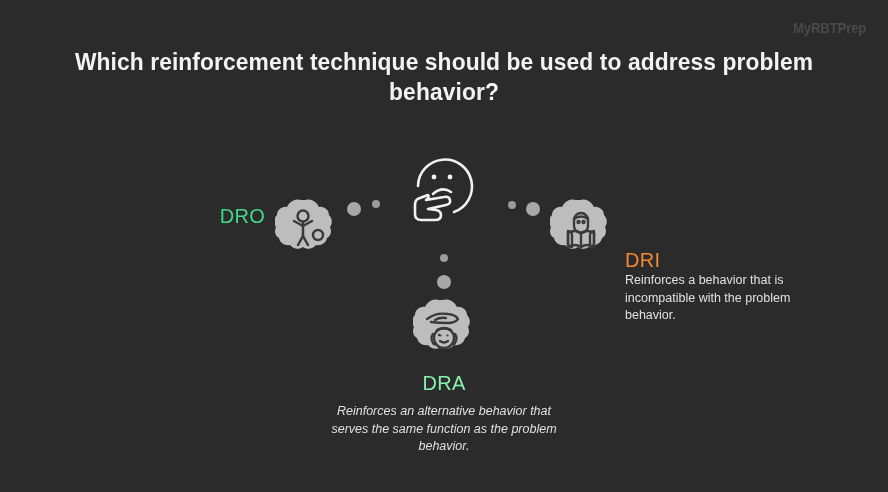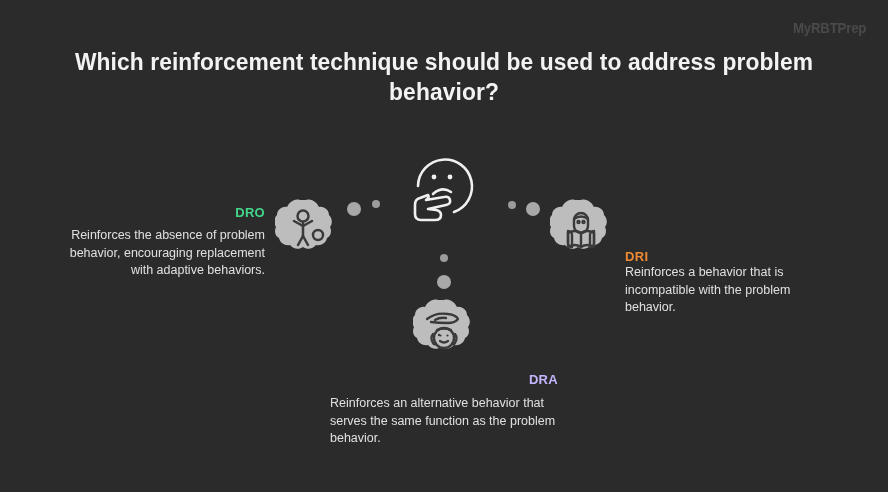--- a/index.html
+++ b/index.html
@@ -71,44 +71,44 @@
 
   
   .blob {
     position: absolute;
     width: 62px;
     height: 62px;
   }
 
   
   .branch-label {
-    font-size: 13px;
-    font-weight: bold;
+    font-size: 20px;
+    font-weight: normal;
     letter-spacing: 0.3px;
   }
   .branch-desc {
     font-size: 12.5px;
     line-height: 17.5px;
     color: #e0e0e0;
   }
 
   
   #dro-group { position: absolute; left: 60px; top: 205px; width: 205px; }
   #dro-group .branch-label { color: #44d68b; text-align: right; display: block; }
   #dro-group .branch-desc  { text-align: right; margin-top: 7px; }
 
   
   #dri-group { position: absolute; left: 625px; top: 205px; width: 215px; }
   #dri-group .branch-label { color: #f08a32; text-align: left; display: block; margin-top: 44px; }
   #dri-group .branch-desc  { text-align: left; }
 
   
   #dra-group { position: absolute; left: 330px; top: 372px; width: 228px; }
-  #dra-group .branch-label { color: #c4b5fd; text-align: right; display: block; }
-  #dra-group .branch-desc  { margin-top: 8px; }
+  #dra-group .branch-label { color: #86efac; text-align: center; display: block; }
+  #dra-group .branch-desc  { text-align: center; margin-top: 8px; font-style: italic; }
 </style>
 </head>
 <body>
 
 <div id="slide">
 
   <div class="watermark">MyRBTPrep</div>
 
   <div class="title">Which reinforcement technique should be used to address problem behavior?</div>
 
@@ -181,21 +181,20 @@
         <path d="M27,43 q4,3 8,0"></path>
         <path d="M24,32 q7,-3 14,0"></path>
         <path d="M20,36 q-3,4 0,9 q1,2 3,1"></path>
         <path d="M42,36 q3,4 0,9 q-1,2 -3,1"></path>
       </g>
     </svg>
   </div>
 
   <div id="dro-group">
     <span class="branch-label">DRO</span>
-    <div class="branch-desc">Reinforces the absence of problem behavior, encouraging replacement with adaptive behaviors.</div>
   </div>
 
   <div id="dri-group">
     <span class="branch-label">DRI</span>
     <div class="branch-desc">Reinforces a behavior that is incompatible with the problem behavior.</div>
   </div>
 
   <div id="dra-group">
     <span class="branch-label">DRA</span>
     <div class="branch-desc">Reinforces an alternative behavior that serves the same function as the problem behavior.</div>

